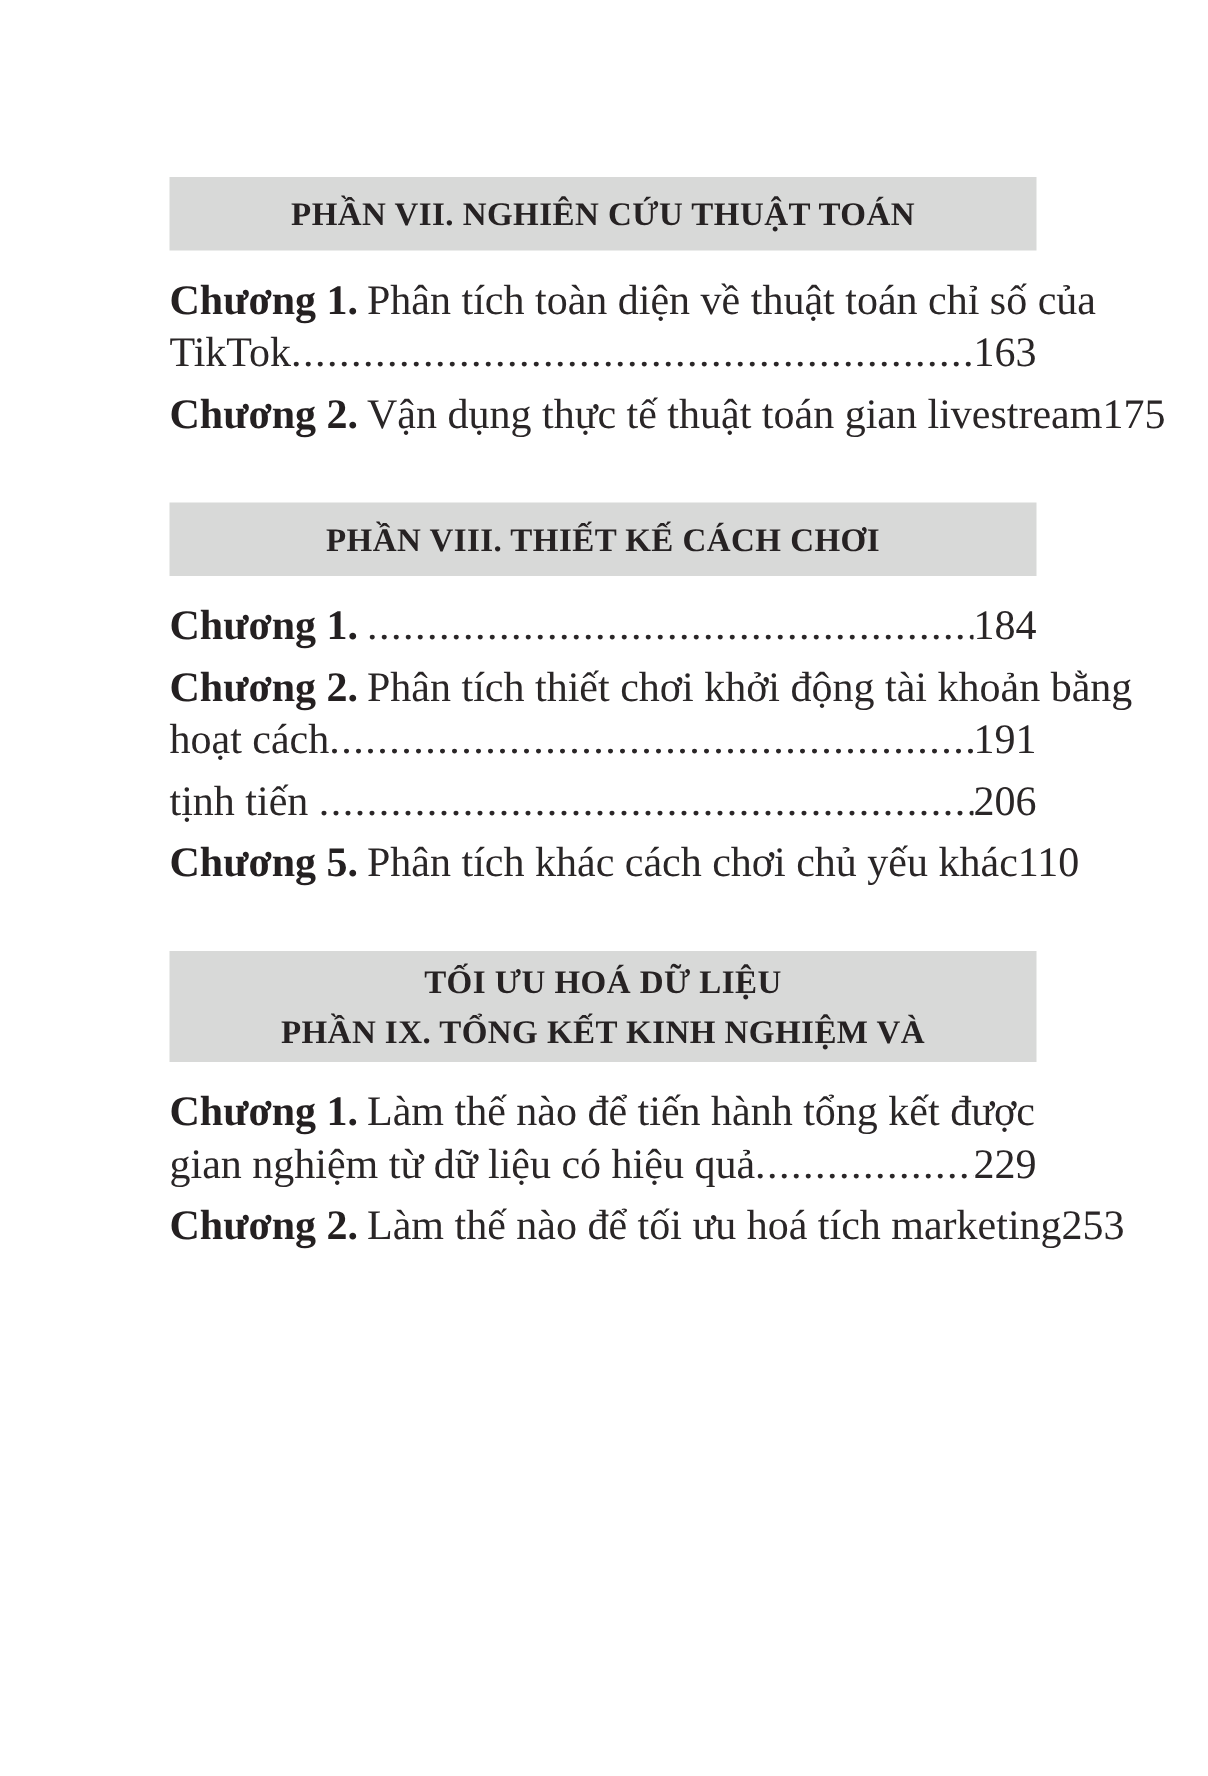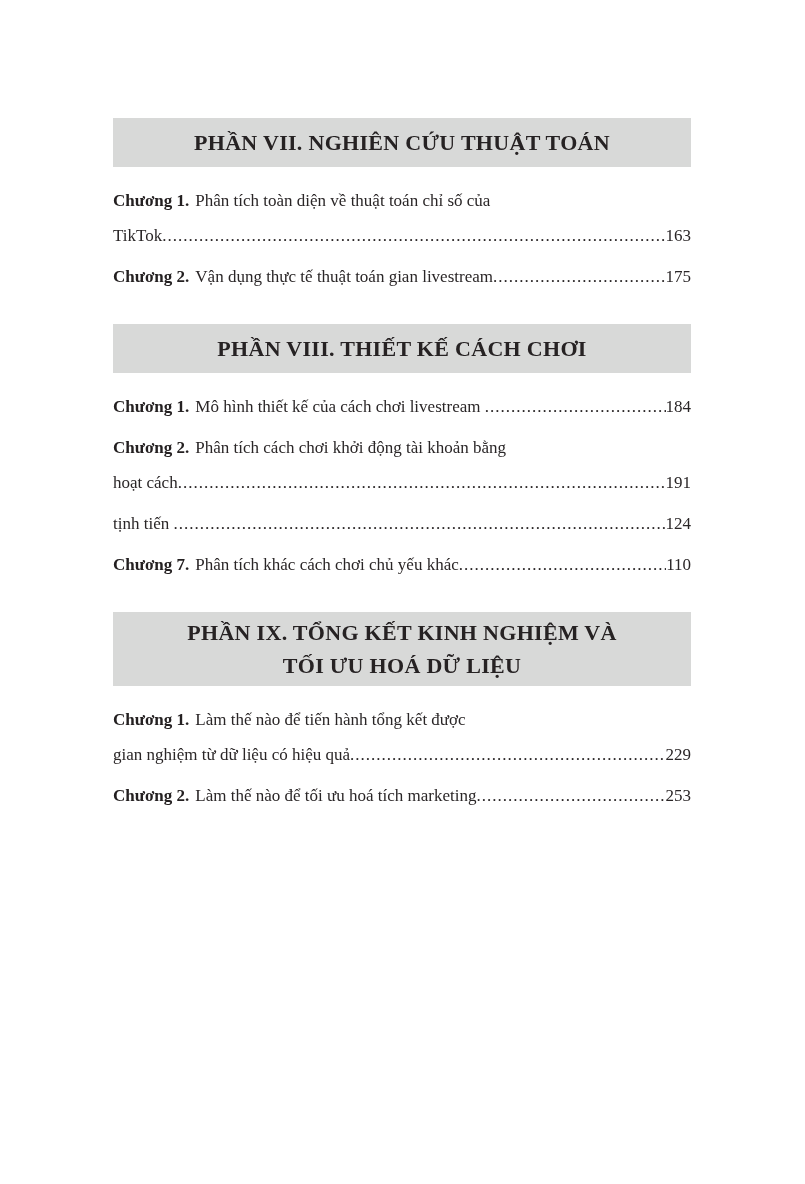--- a/index.html
+++ b/index.html
@@ -13,21 +13,21 @@
   }
   .page {
     box-sizing: border-box;
     width: 805px;
     height: 857px;
     padding: 118px 0 0 113px;
   }
   .content { width: 578px; }
 
   section.toc-section { margin: 0; }
-  section.toc-section + section.toc-section .bar { margin-top: 30px; }
+  section.toc-section + section.toc-section .bar { margin-top: 41px; }
 
   .bar {
     background: #d8d9d8;
     min-height: 49px;
     box-sizing: border-box;
     padding: 4px 6px;
     display: flex;
     flex-direction: column;
     justify-content: center;
     text-align: center;
@@ -41,21 +41,21 @@
   }
 
   .entries { margin-top: 16px; }
   .entry { margin-bottom: 6px; }
 
   .line {
     display: flex;
     align-items: baseline;
     height: 35px;
     line-height: 35px;
-    font-size: 17px;
+    font-size: 28px;
   }
   .prefix {
     font-weight: bold;
     white-space: pre;
     margin-right: 6px;
     flex: 0 0 auto;
     color: #242021;
   }
   .txt {
     white-space: pre;
@@ -109,57 +109,56 @@
         </div>
   </section>
       <section class="toc-section">
     <header class="bar">
           <div class="bar-line">PHẦN VIII. THIẾT KẾ CÁCH CHƠI</div>
         </header>
     <div class="entries">
           <div class="entry">
             <div class="line">
               <b class="prefix">Chương 1.</b>
-              <span class="txt">Mô hình thiết kế của cách chơi livestream </span>
               <span class="dots"></span>
               <span class="pg">184</span>
             </div>
           </div>
           <div class="entry">
             <div class="line">
               <b class="prefix">Chương 2.</b>
-              <span class="txt">Phân tích cách chơi khởi động tài khoản bằng</span>
+              <span class="txt">Phân tích thiết chơi khởi động tài khoản bằng</span>
             </div>
             <div class="line">
               <span class="txt">hoạt cách</span>
               <span class="dots"></span>
               <span class="pg">191</span>
             </div>
           </div>
           <div class="entry">
             <div class="line">
               <span class="txt">tịnh tiến </span>
               <span class="dots"></span>
-              <span class="pg">124</span>
+              <span class="pg">206</span>
             </div>
           </div>
           <div class="entry">
             <div class="line">
-              <b class="prefix">Chương 7.</b>
+              <b class="prefix">Chương 5.</b>
               <span class="txt">Phân tích khác cách chơi chủ yếu khác</span>
               <span class="dots"></span>
               <span class="pg">110</span>
             </div>
           </div>
         </div>
   </section>
       <section class="toc-section">
     <header class="bar">
+          <div class="bar-line">TỐI ƯU HOÁ DỮ LIỆU</div>
           <div class="bar-line">PHẦN IX. TỔNG KẾT KINH NGHIỆM VÀ</div>
-          <div class="bar-line">TỐI ƯU HOÁ DỮ LIỆU</div>
         </header>
     <div class="entries">
           <div class="entry">
             <div class="line">
               <b class="prefix">Chương 1.</b>
               <span class="txt">Làm thế nào để tiến hành tổng kết được</span>
             </div>
             <div class="line">
               <span class="txt">gian nghiệm từ dữ liệu có hiệu quả</span>
               <span class="dots"></span>

